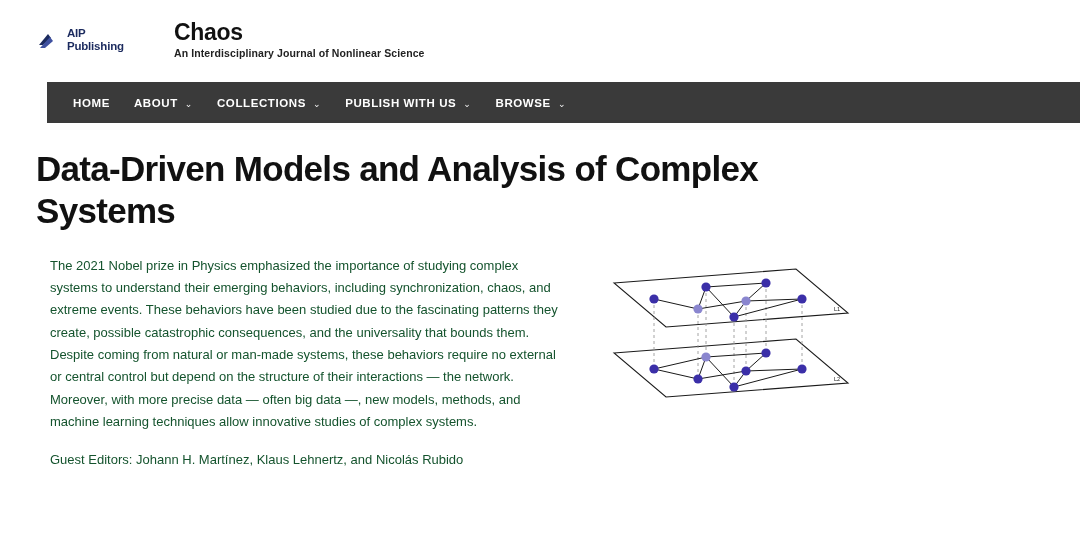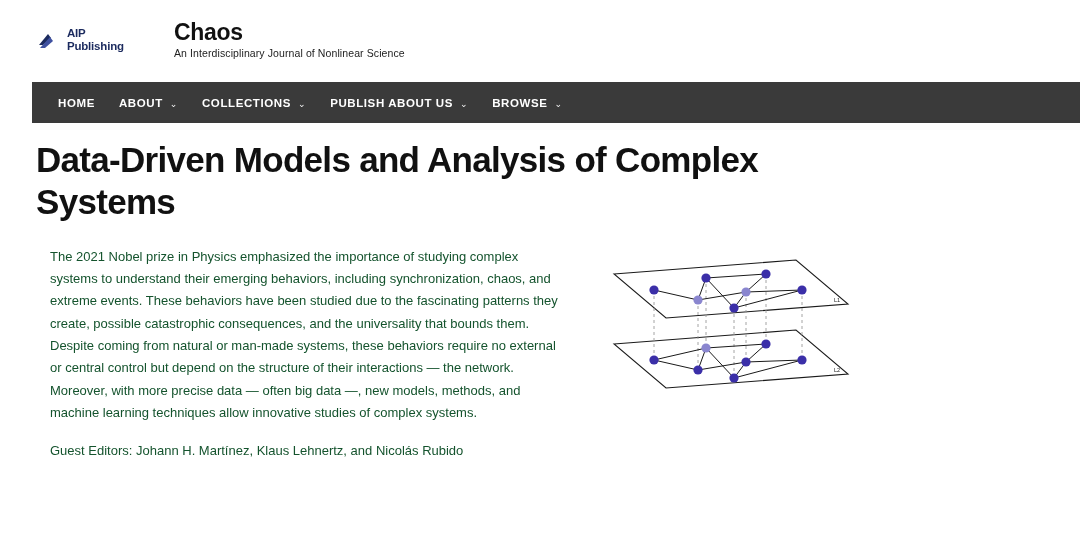--- a/index.html
+++ b/index.html
@@ -54,27 +54,28 @@
     font-weight: bold;
     color: #111111;
     line-height: 1.05;
     letter-spacing: -0.3px;
   }
   .journal-sub {
     font-size: 10.5px;
     color: #222222;
     margin-top: 3px;
     letter-spacing: 0.1px;
+    font-weight: bold;
   }
 
   
   .navbar {
     position: absolute;
     top: 82px;
-    left: 32px;
+    left: 47px;
     right: 0;
     height: 41px;
     background: #3a3a3a;
     display: flex;
     align-items: center;
     padding-left: 14px;
   }
   .nav-item {
     display: flex;
     align-items: center;
@@ -95,21 +96,21 @@
     transform: translateY(1px);
   }
 
   
   .content {
     position: absolute;
     top: 123px;
     left: 0;
     right: 0;
     bottom: 0;
-    padding: 16px 36px 0 36px;
+    padding: 25px 36px 0 36px;
   }
   h1.page-title {
     font-size: 35px;
     line-height: 1.21;
     font-weight: bold;
     color: #111111;
     margin: 0 0 22px 0;
     letter-spacing: -0.7px;
     max-width: 760px;
   }
@@ -172,21 +173,21 @@
     </div>
     <div class="nav-item">
       <span>ABOUT</span>
       <span class="caret">⌄</span>
     </div>
     <div class="nav-item">
       <span>COLLECTIONS</span>
       <span class="caret">⌄</span>
     </div>
     <div class="nav-item">
-      <span>PUBLISH ABOUT US</span>
+      <span>PUBLISH WITH US</span>
       <span class="caret">⌄</span>
     </div>
     <div class="nav-item">
       <span>BROWSE</span>
       <span class="caret">⌄</span>
     </div>
   </nav>
 
   <main class="content">
     <h1 class="page-title">Data-Driven Models and Analysis of Complex Systems</h1>

